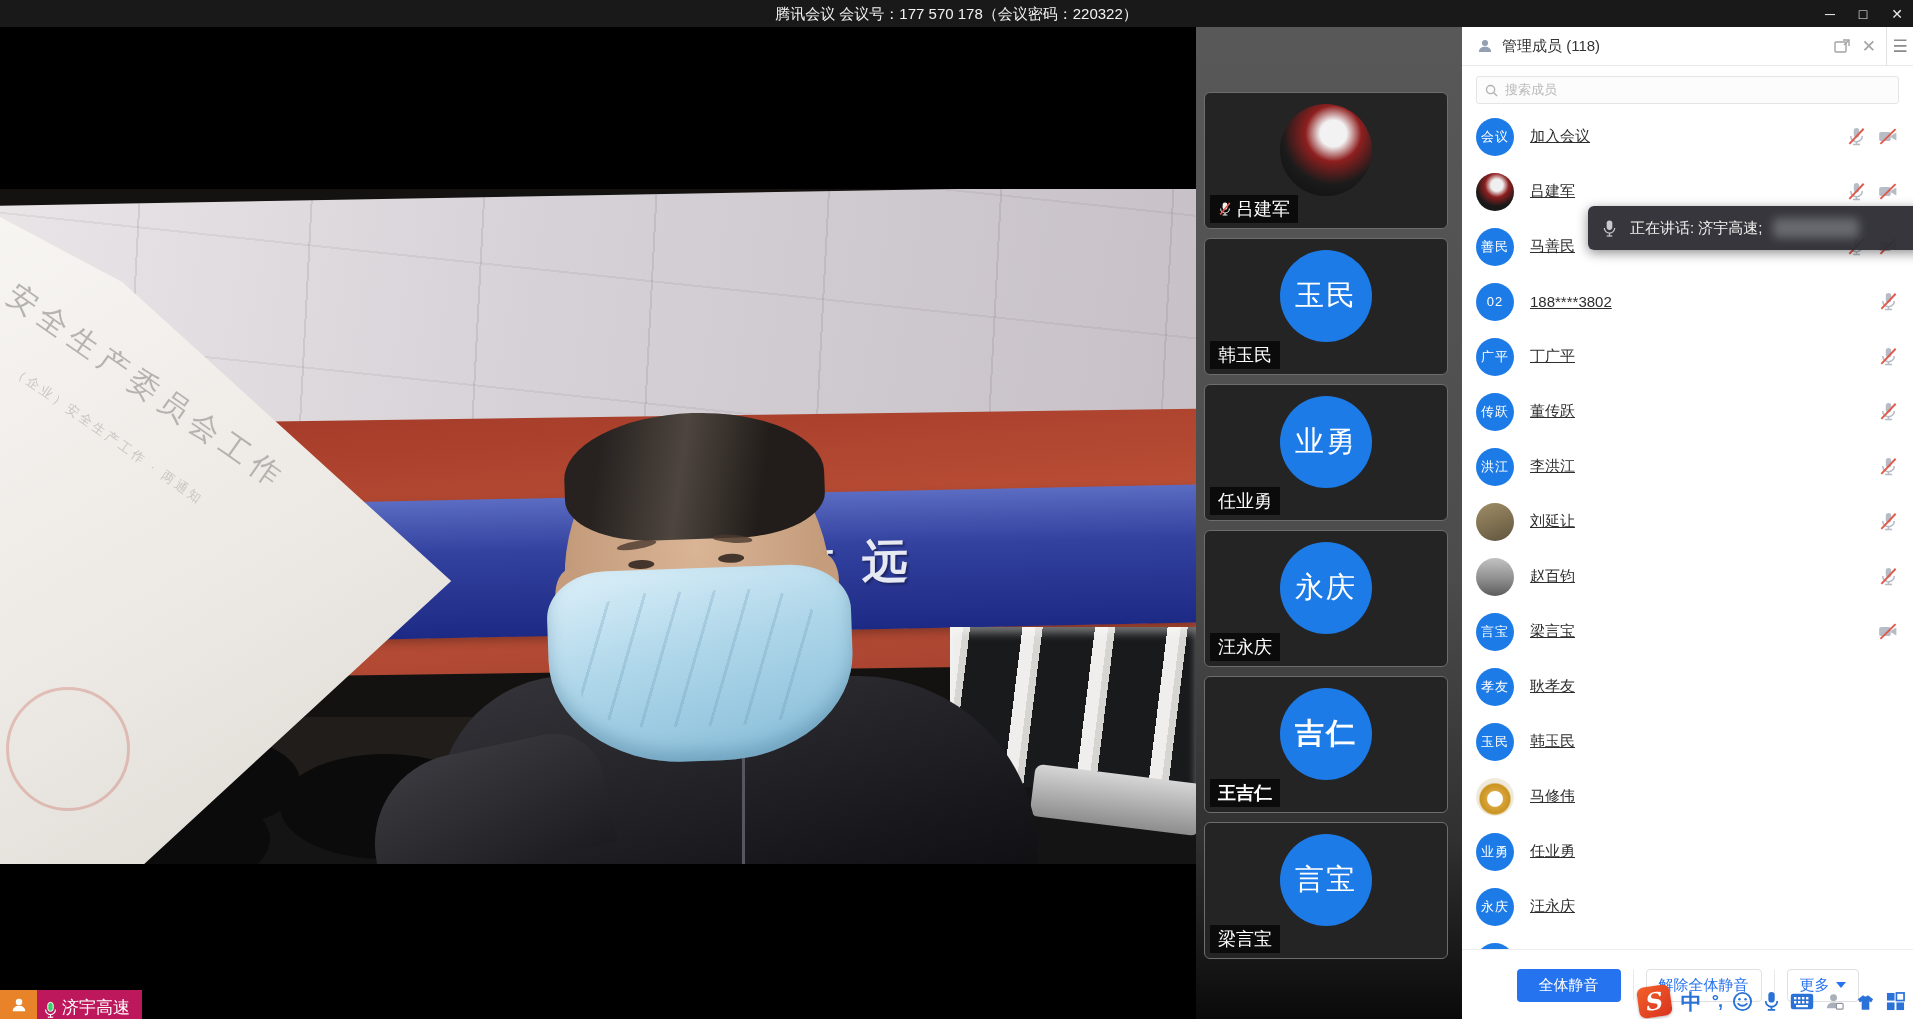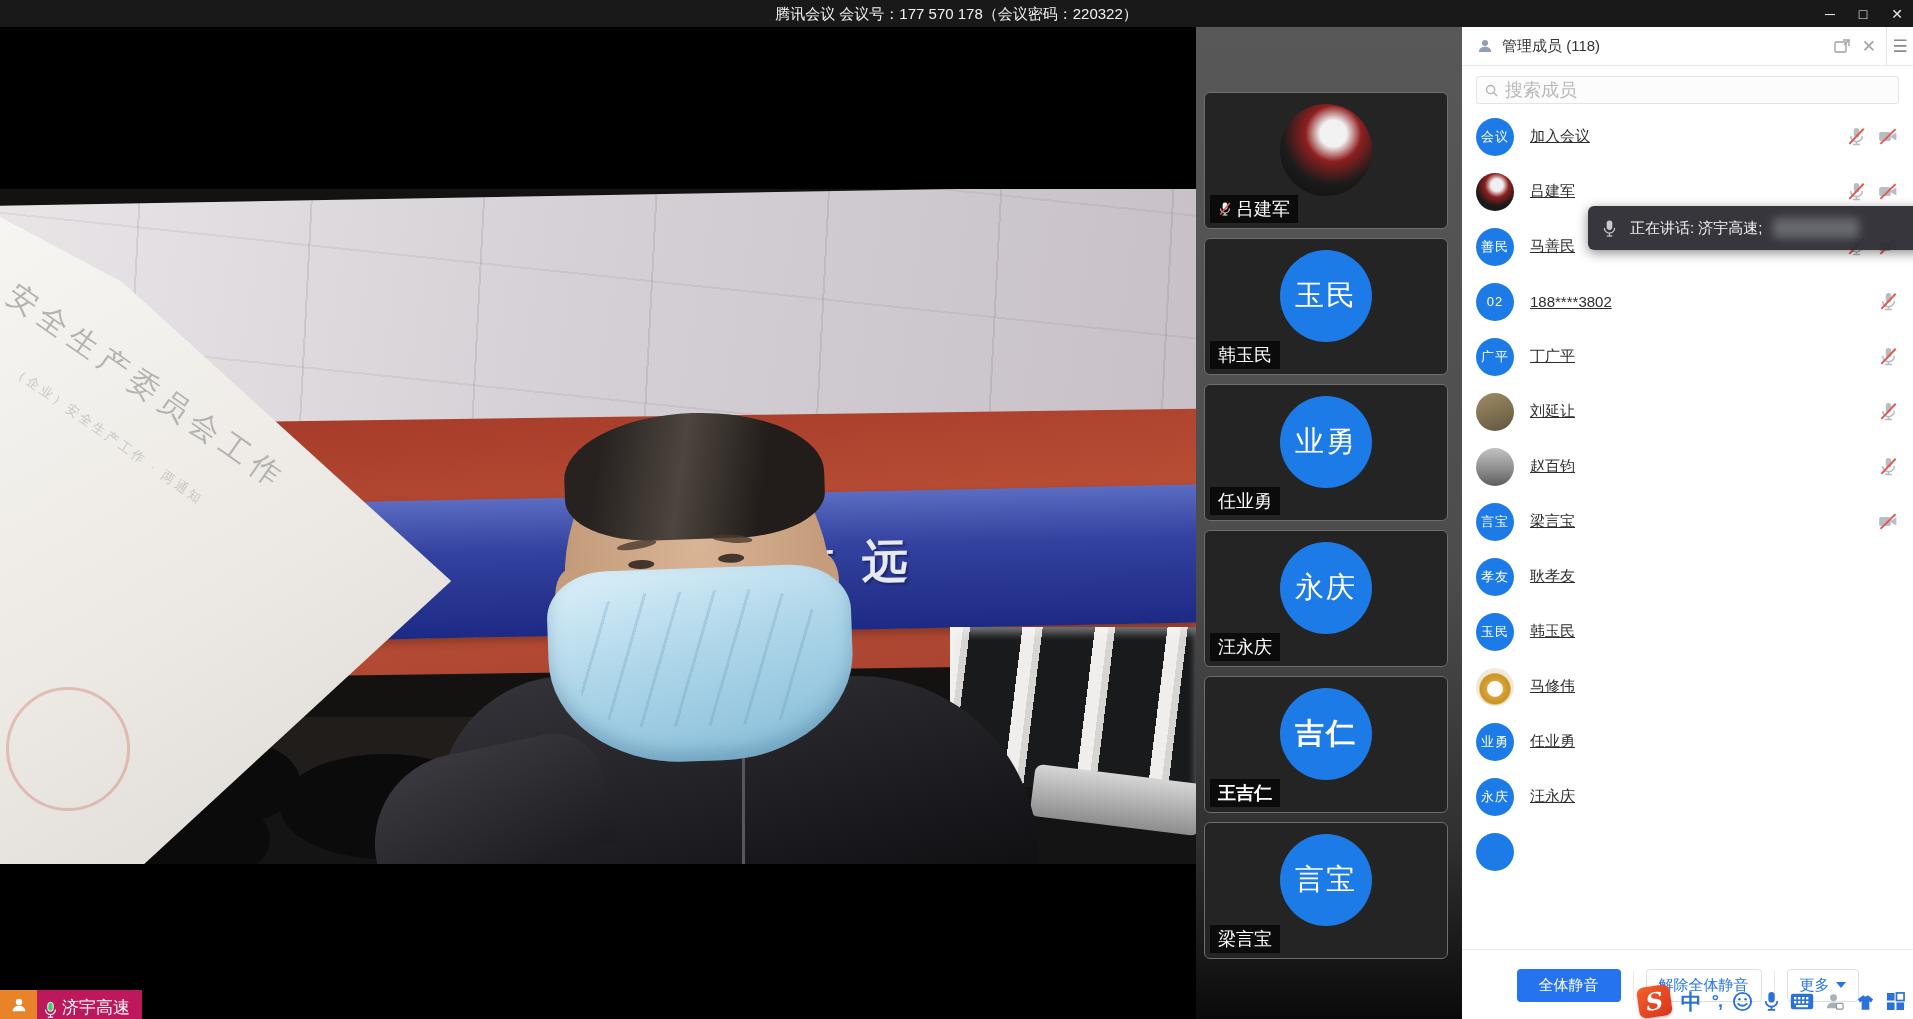--- a/index.html
+++ b/index.html
@@ -62,21 +62,21 @@
 
   
   .panel{position:absolute;left:1462px;top:27px;width:451px;height:992px;background:#fff;}
   .p-header{position:absolute;left:0;top:0;width:451px;height:39px;border-bottom:1px solid #e9e9e9;display:flex;align-items:center;padding:0 0 0 14px;box-sizing:border-box;}
   .p-header .ph-title{font-size:15px;color:#333;margin-left:8px;flex:1;}
   .ph-icons{display:flex;align-items:center;gap:12px;margin-right:10px;}
   .ph-close{color:#a3a3a3;font-size:17px;line-height:17px;}
   .ph-sep{width:1px;height:39px;background:#e2e2e2;}
   .ph-menu{width:26px;text-align:center;color:#8b8b8b;font-size:17px;}
   .search-box{position:absolute;left:14px;top:49px;width:423px;height:28px;border:1px solid #e4e4e4;background:#fcfcfc;border-radius:3px;box-sizing:border-box;display:flex;align-items:center;padding:0 8px;gap:7px;}
-  .search-box .sb-ph{color:#b8b8b8;font-size:18px;}
+  .search-box .sb-ph{color:#b8b8b8;font-size:13px;}
   .mlist{position:absolute;left:0;top:82px;width:451px;height:840px;overflow:hidden;}
   .mrow{height:55px;display:flex;align-items:center;padding:0 14px;box-sizing:border-box;}
   .mavatar{width:38px;height:38px;border-radius:50%;background:#1d7be8;color:#fff;font-size:13px;display:flex;align-items:center;justify-content:center;flex-shrink:0;letter-spacing:1px;}
   .mavatar.photo-joker{background:radial-gradient(circle at 55% 32%,#efefef 18%,#8e1f1f 36%,#191919 64%);}
   .mavatar.photo-tan{background:linear-gradient(160deg,#a08d67 0%,#7a6c4e 60%,#5f5440 100%);}
   .mavatar.photo-gray{background:linear-gradient(180deg,#c2c2c2 0%,#8f8f8f 55%,#5c5c5c 100%);}
   .mavatar.photo-beads{background:radial-gradient(circle at 50% 55%,#ffffff 26%,#d8a43c 30%,#c9941f 52%,#efe9da 58%,#f4efe4 100%);}
   .mname{font-size:15px;color:#2e2e2e;margin-left:16px;flex:1;text-decoration:underline;}
   .micons{display:flex;align-items:center;gap:10px;}
   .micons svg{display:block;}
@@ -361,21 +361,53 @@
               <rect x="7.4" y="1.8" width="5.2" height="9.2" rx="2.6" fill="#b7bdc7"></rect>
               <path d="M4.5 9.5a5.5 5.5 0 0 0 11 0" stroke="#b7bdc7" stroke-width="1.5" fill="none"></path>
               <line x1="10" y1="15" x2="10" y2="17.6" stroke="#b7bdc7" stroke-width="1.5"></line>
               <line x1="6.6" y1="17.6" x2="13.4" y2="17.6" stroke="#b7bdc7" stroke-width="1.5"></line>
               <line x1="3.2" y1="17" x2="16.8" y2="2.6" stroke="#e05a4e" stroke-width="1.9"></line>
             </svg>
 
     </div>
   </div>
 
-
+  <div class="mrow">
+    <div class="mavatar">
+            <span>传跃</span>
+          </div>
+    <div class="mname">董传跃</div>
+    <div class="micons">
+      <svg width="21" height="21" viewBox="0 0 20 20">
+              <rect x="7.4" y="1.8" width="5.2" height="9.2" rx="2.6" fill="#b7bdc7"></rect>
+              <path d="M4.5 9.5a5.5 5.5 0 0 0 11 0" stroke="#b7bdc7" stroke-width="1.5" fill="none"></path>
+              <line x1="10" y1="15" x2="10" y2="17.6" stroke="#b7bdc7" stroke-width="1.5"></line>
+              <line x1="6.6" y1="17.6" x2="13.4" y2="17.6" stroke="#b7bdc7" stroke-width="1.5"></line>
+              <line x1="3.2" y1="17" x2="16.8" y2="2.6" stroke="#e05a4e" stroke-width="1.9"></line>
+            </svg>
+
+    </div>
+  </div>
+
+  <div class="mrow">
+    <div class="mavatar">
+            <span>洪江</span>
+          </div>
+    <div class="mname">李洪江</div>
+    <div class="micons">
+      <svg width="21" height="21" viewBox="0 0 20 20">
+              <rect x="7.4" y="1.8" width="5.2" height="9.2" rx="2.6" fill="#b7bdc7"></rect>
+              <path d="M4.5 9.5a5.5 5.5 0 0 0 11 0" stroke="#b7bdc7" stroke-width="1.5" fill="none"></path>
+              <line x1="10" y1="15" x2="10" y2="17.6" stroke="#b7bdc7" stroke-width="1.5"></line>
+              <line x1="6.6" y1="17.6" x2="13.4" y2="17.6" stroke="#b7bdc7" stroke-width="1.5"></line>
+              <line x1="3.2" y1="17" x2="16.8" y2="2.6" stroke="#e05a4e" stroke-width="1.9"></line>
+            </svg>
+
+    </div>
+  </div>
 
   <div class="mrow">
     <div class="mavatar photo-tan">
             <span></span>
           </div>
     <div class="mname">刘延让</div>
     <div class="micons">
       <svg width="21" height="21" viewBox="0 0 20 20">
               <rect x="7.4" y="1.8" width="5.2" height="9.2" rx="2.6" fill="#b7bdc7"></rect>
               <path d="M4.5 9.5a5.5 5.5 0 0 0 11 0" stroke="#b7bdc7" stroke-width="1.5" fill="none"></path>

